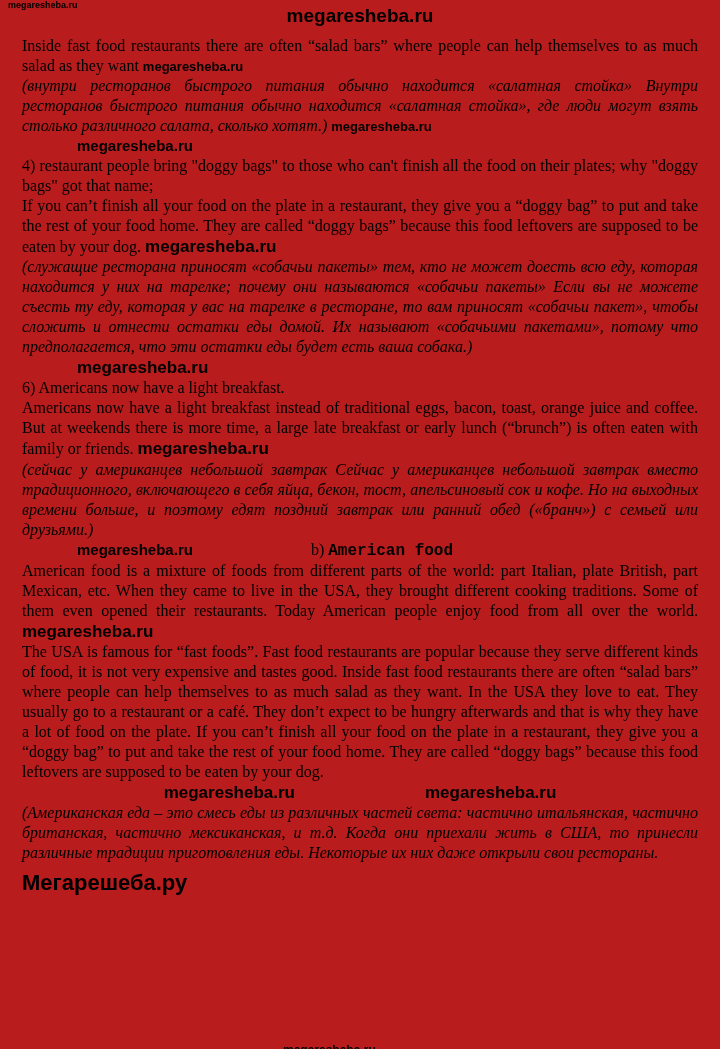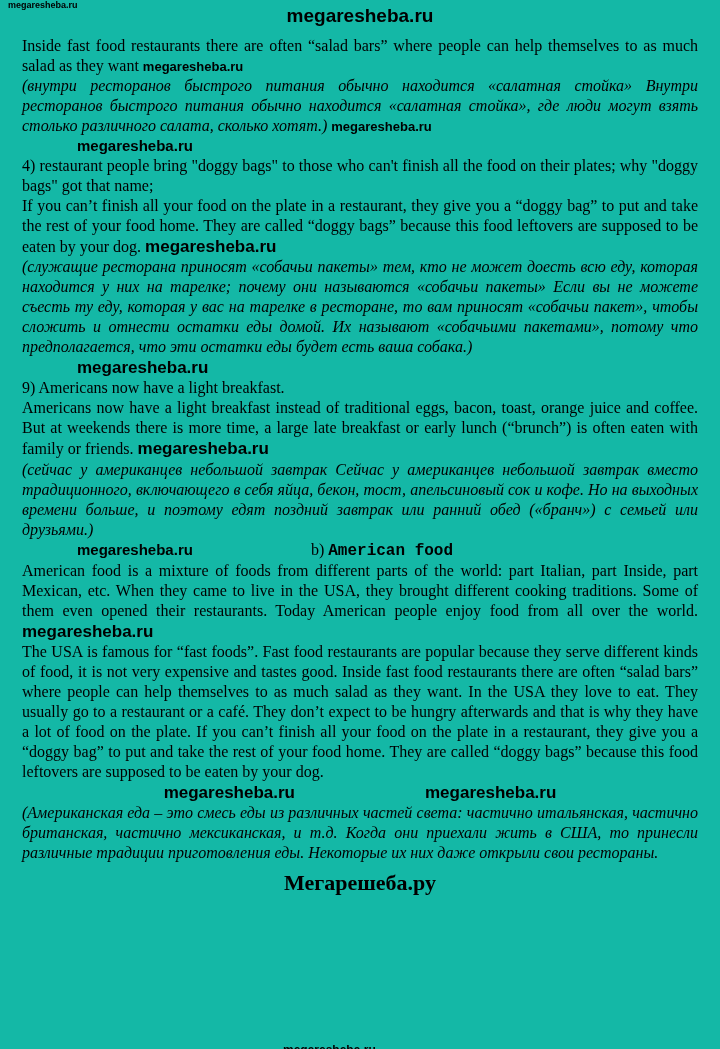--- a/index.html
+++ b/index.html
@@ -8,21 +8,21 @@
     background: #ffffff;
     color: #000000;
   }
   .page {
     position: relative;
     width: 720px;
     height: 1049px;
     box-sizing: border-box;
     padding: 2px 22px 0 22px;
     overflow: hidden;
-    background: #14b8a6;
+    background: #b91c1c;
     font-family: "Liberation Serif", serif;
     font-size: 16px;
     line-height: 1.25;
   }
   .corner-wm {
     position: absolute;
     top: 0px;
     left: 8px;
     font-family: "Liberation Sans", sans-serif;
     font-weight: bold;
@@ -61,22 +61,22 @@
   }
   .section-label .bold-title { font-weight: bold; font-family: Liberation Mono, monospace; }
   .wm-double {
     margin: 0;
     display: flex;
     justify-content: center;
     gap: 130px;
   }
   .page-footer {
     margin: 6px 0 0 0;
-    text-align: center;
-    font-family: Liberation Serif, serif;
+    text-align: left;
+    font-family: Liberation Sans, sans-serif;
     font-weight: bold;
     font-size: 22px;
   }
   .bottom-clip {
     position: absolute;
     bottom: -9px;
     left: 283px;
     font-family: "Liberation Sans", sans-serif;
     font-weight: bold;
     font-size: 12px;
@@ -98,29 +98,29 @@
   <p class="wm-line indent"><span class="wm wm-md">megaresheba.ru</span></p>
 
   <p class="para">4) restaurant people bring "doggy bags" to those who can't finish all the food on their plates; why "doggy bags" got that name;</p>
 
   <p class="para"><span>If you can’t finish all your food on the plate in a restaurant, they give you a “doggy bag” to put and take the rest of your food home. They are called “doggy bags” because this food leftovers are supposed to be eaten by your dog. </span><span class="wm wm-lg">megaresheba.ru</span></p>
 
   <p class="para italic">(служащие ресторана приносят «собачьи пакеты» тем, кто не может доесть всю еду, которая находится у них на тарелке; почему они называются «собачьи пакеты» Если вы не можете съесть ту еду, которая у вас на тарелке в ресторане, то вам приносят «собачьи пакет», чтобы сложить и отнести остатки еды домой. Их называют «собачьими пакетами», потому что предполагается, что эти остатки еды будет есть ваша собака.)</p>
 
   <p class="wm-line indent"><span class="wm wm-lg">megaresheba.ru</span></p>
 
-  <p class="para">9) Americans now have a light breakfast.</p>
+  <p class="para">6) Americans now have a light breakfast.</p>
 
   <p class="para"><span>Americans now have a light breakfast instead of traditional eggs, bacon, toast, orange juice and coffee. But at weekends there is more time, a large late breakfast or early lunch (“brunch”) is often eaten with family or friends. </span><span class="wm wm-lg">megaresheba.ru</span></p>
 
   <p class="para italic">(сейчас у американцев небольшой завтрак Сейчас у американцев небольшой завтрак вместо традиционного, включающего в себя яйца, бекон, тост, апельсиновый сок и кофе. Но на выходных времени больше, и поэтому едят поздний завтрак или ранний обед («бранч») с семьей или друзьями.)</p>
 
   <p class="wm-line indent"><span class="wm wm-md">megaresheba.ru</span><span class="section-label"><span>b) </span><span class="bold-title">American food</span></span></p>
 
-  <p class="para"><span>American food is a mixture of foods from different parts of the world: part Italian, part Inside, part Mexican, etc. When they came to live in the USA, they brought different cooking traditions. Some of them even opened their restaurants. Today American people enjoy food from all over the world. </span><span class="wm wm-lg">megaresheba.ru</span></p>
+  <p class="para"><span>American food is a mixture of foods from different parts of the world: part Italian, plate British, part Mexican, etc. When they came to live in the USA, they brought different cooking traditions. Some of them even opened their restaurants. Today American people enjoy food from all over the world. </span><span class="wm wm-lg">megaresheba.ru</span></p>
 
   <p class="para">The USA is famous for “fast foods”. Fast food restaurants are popular because they serve different kinds of food, it is not very expensive and tastes good. Inside fast food restaurants there are often “salad bars” where people can help themselves to as much salad as they want. In the USA they love to eat. They usually go to a restaurant or a café. They don’t expect to be hungry afterwards and that is why they have a lot of food on the plate. If you can’t finish all your food on the plate in a restaurant, they give you a “doggy bag” to put and take the rest of your food home. They are called “doggy bags” because this food leftovers are supposed to be eaten by your dog.</p>
 
   <p class="wm-double">
       <span class="wm wm-lg">megaresheba.ru</span>
       <span class="wm wm-lg">megaresheba.ru</span>
     </p>
 
 
   <p class="para italic">(Американская еда – это смесь еды из различных частей света: частично итальянская, частично британская, частично мексиканская, и т.д. Когда они приехали жить в США, то принесли различные традиции приготовления еды. Некоторые их них даже открыли свои рестораны.</p>

